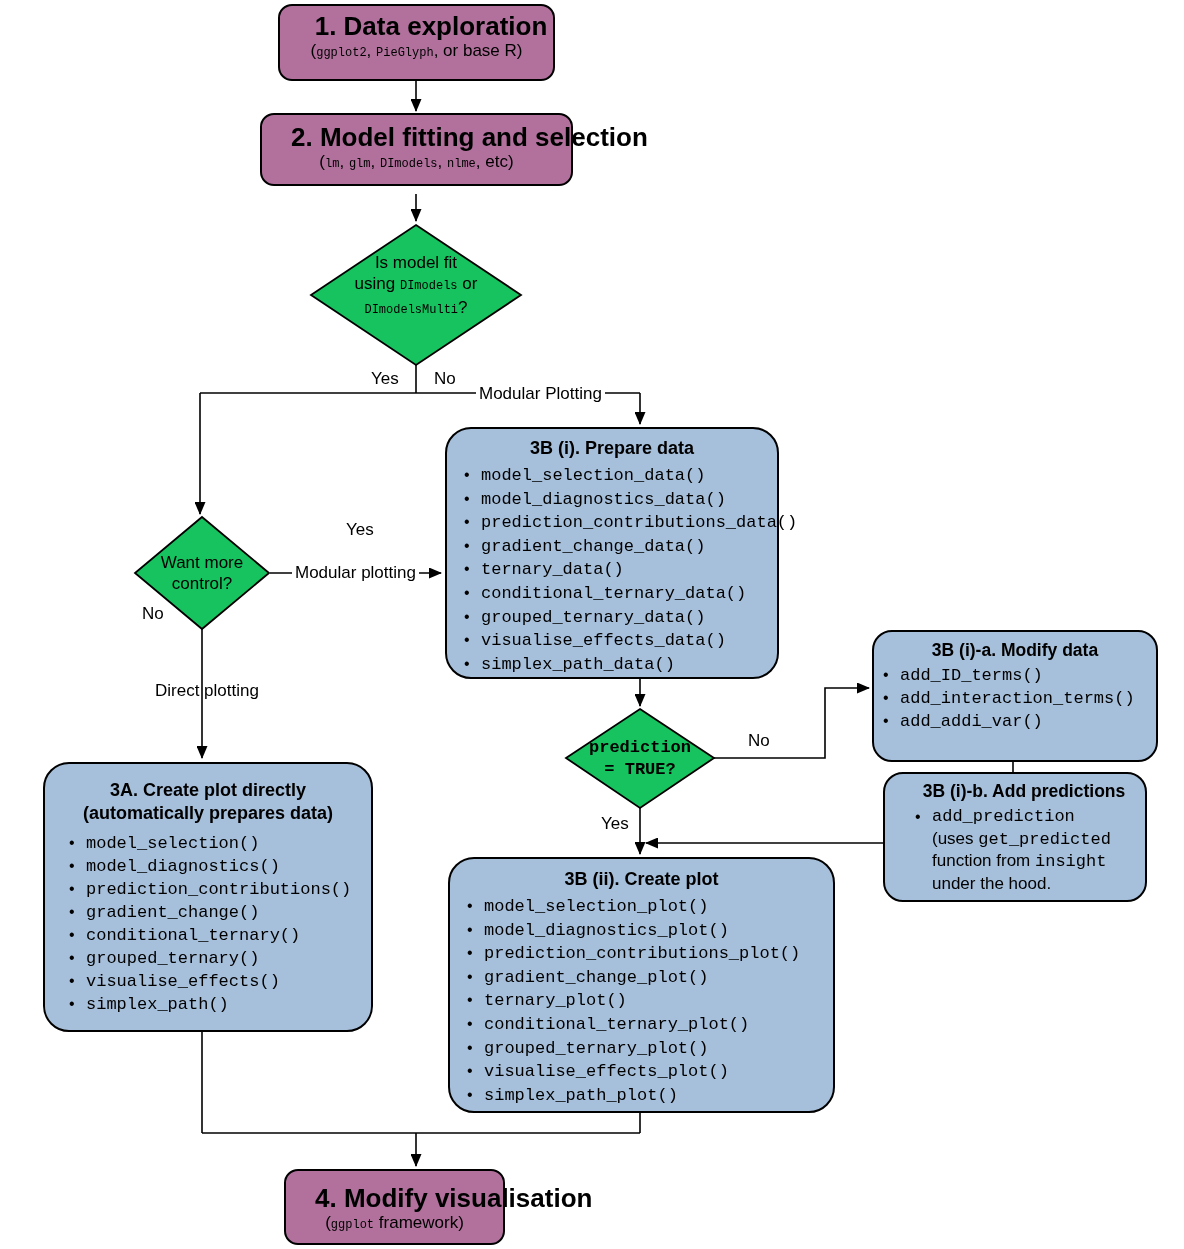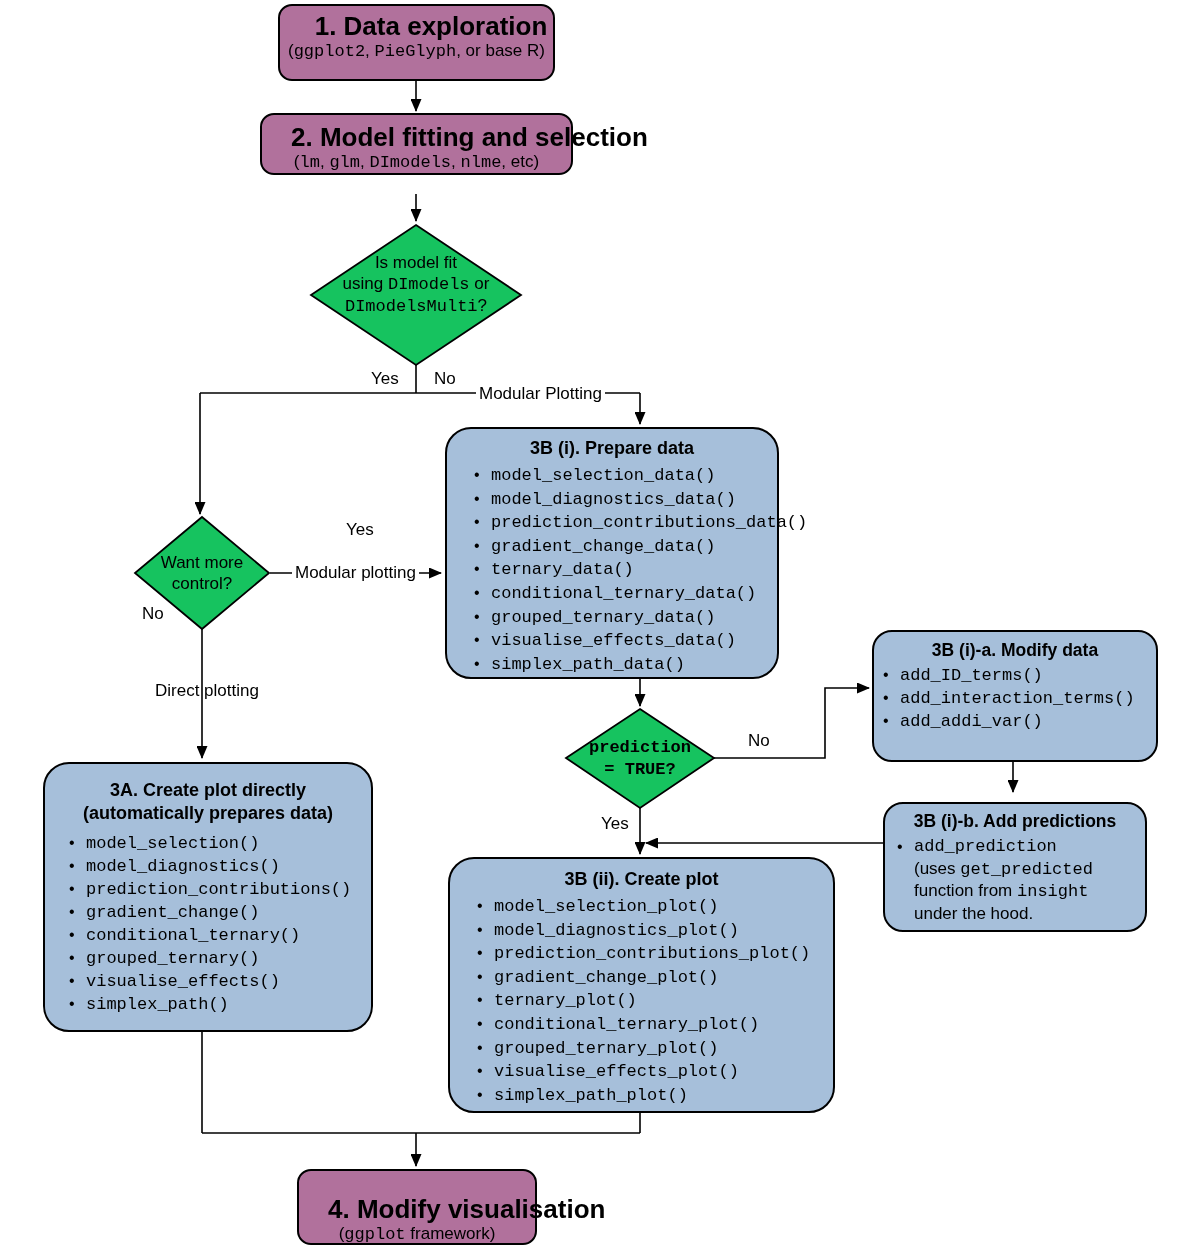--- a/index.html
+++ b/index.html
@@ -14,31 +14,31 @@
     border:2px solid #000;
   }
   .purple { background:var(--purple,#b1719c); border-radius:14px; }
   .blue   { background:var(--blue,#a6bfda);  border-radius:26px; }
   .node .title { font-weight:bold; text-align:center; white-space:nowrap; }
   .t19 { font-size:26px; line-height:25px;margin-left:29px; }
   .t18 { font-size:18px; line-height:22px; }
   .t17 { font-size:17.5px; line-height:21px; }
   .subtitle { text-align:center; font-size:17px; line-height:24px; white-space:nowrap; }
   .mono { font-family:"Liberation Mono","DejaVu Sans Mono",monospace; }
-  .code17 { font-family:"Liberation Mono","DejaVu Sans Mono",monospace; font-size:17px; }
+  .code17 { font-family:"Liberation Mono","DejaVu Sans Mono",monospace; font-size:12px; }
   ul.fn-list { margin:5px 0 0 0; list-style:none; }
   ul.fn-list li {
     font-family:"Liberation Mono","DejaVu Sans Mono",monospace;
     font-size:17px; line-height:22.6px; white-space:nowrap;
   }
   ul.fn-list li::before {
     content:"\2022"; font-family:"Liberation Sans",sans-serif;
     display:inline-block; width:17px; font-size:16px;
   }
-  .pad27 { padding-left:27px; }
+  .pad27 { padding-left:17px; }
   .pad20 { padding-left:24px; }
   .pad21 { padding-left:9px; }
   .diamond-label {
     position:absolute; z-index:2; text-align:center; font-size:17px; line-height:21px;
   }
   .edge-label {
     position:absolute; z-index:3; font-size:17px; line-height:19px; white-space:nowrap;
   }
   .edge-label.on-line { background:#fff; padding:0 3px; }
   .pred-item { display:flex; padding-left:12px; margin-top:4px; }
@@ -81,21 +81,21 @@
       <polygon points="202,517 269,573 202,629 135,573"></polygon>
       <polygon points="640,709 714,758 640,808 566,758"></polygon>
     </g>
   </svg>
 
   <div class="node purple" style="left:278px; top:4px; width:277px; height:77px; padding-top:8px;">
     <div class="title t19">1. Data exploration</div>
     <div class="subtitle"><span>(</span><span class="code17">ggplot2</span><span>, </span><span class="code17">PieGlyph</span><span>, or base R)</span></div>
   </div>
 
-  <div class="node purple" style="left:260px; top:113px; width:313px; height:62px; padding-top:10px;">
+  <div class="node purple" style="left:260px; top:113px; width:313px; height:73px; padding-top:10px;">
     <div class="title t19">2. Model fitting and selection</div>
     <div class="subtitle"><span>(</span><span class="code17">lm</span><span>, </span><span class="code17">glm</span><span>, </span><span class="code17">DImodels</span><span>, </span><span class="code17">nlme</span><span>, etc)</span></div>
   </div>
 
   <div class="diamond-label" style="left:311px; top:252px; width:210px;">
     <div>Is model fit</div>
     <div><span>using </span><span class="code17">DImodels</span><span> or</span></div>
     <div><span class="code17">DImodelsMulti</span><span>?</span></div>
   </div>
 
@@ -141,21 +141,21 @@
 
   <div class="node blue" style="left:872px; top:630px; width:286px; height:132px; padding-top:8px; border-radius:20px;">
     <div class="title t17">3B (i)-a. Modify data</div>
     <ul class="fn-list pad21" style="margin-top:3px;">
       <li style="line-height:22px;">add_ID_terms()</li>
       <li style="line-height:22px;">add_interaction_terms()</li>
       <li style="line-height:22px;">add_addi_var()</li>
     </ul>
   </div>
 
-  <div class="node blue" style="left:883px; top:802px; width:264px; height:130px; padding-top:7px; border-radius:20px;">
+  <div class="node blue" style="left:883px; top:772px; width:264px; height:130px; padding-top:7px; border-radius:20px;padding-left:18px;">
     <div class="title t17">3B (i)-b. Add predictions</div>
     <div class="pred-item">
       <span class="bullet">•</span>
       <div class="li-text">
         <div class="mono">add_prediction</div>
         <div><span>(uses </span><span class="mono">get_predicted</span></div>
         <div><span>function from </span><span class="mono">insight</span></div>
         <div>under the hood.</div>
       </div>
     </div>
@@ -169,21 +169,21 @@
       <li>prediction_contributions_plot()</li>
       <li>gradient_change_plot()</li>
       <li>ternary_plot()</li>
       <li>conditional_ternary_plot()</li>
       <li>grouped_ternary_plot()</li>
       <li>visualise_effects_plot()</li>
       <li>simplex_path_plot()</li>
     </ul>
   </div>
 
-  <div class="node purple" style="left:297px; top:1169px; width:240px; height:76px; padding-top:26px;">
+  <div class="node purple" style="left:284px; top:1169px; width:221px; height:76px; padding-top:15px;">
     <div class="title t19">4. Modify visualisation</div>
     <div class="subtitle"><span>(</span><span class="code17">ggplot</span><span> framework)</span></div>
   </div>
 
   <span class="edge-label" style="left:371px; top:369px;">Yes</span>
   <span class="edge-label" style="left:434px; top:369px;">No</span>
   <span class="edge-label on-line" style="left:476px; top:384px;">Modular Plotting</span>
   <span class="edge-label" style="left:346px; top:520px;">Yes</span>
   <span class="edge-label on-line" style="left:292px; top:563px;">Modular plotting</span>
   <span class="edge-label" style="left:142px; top:604px;">No</span>

